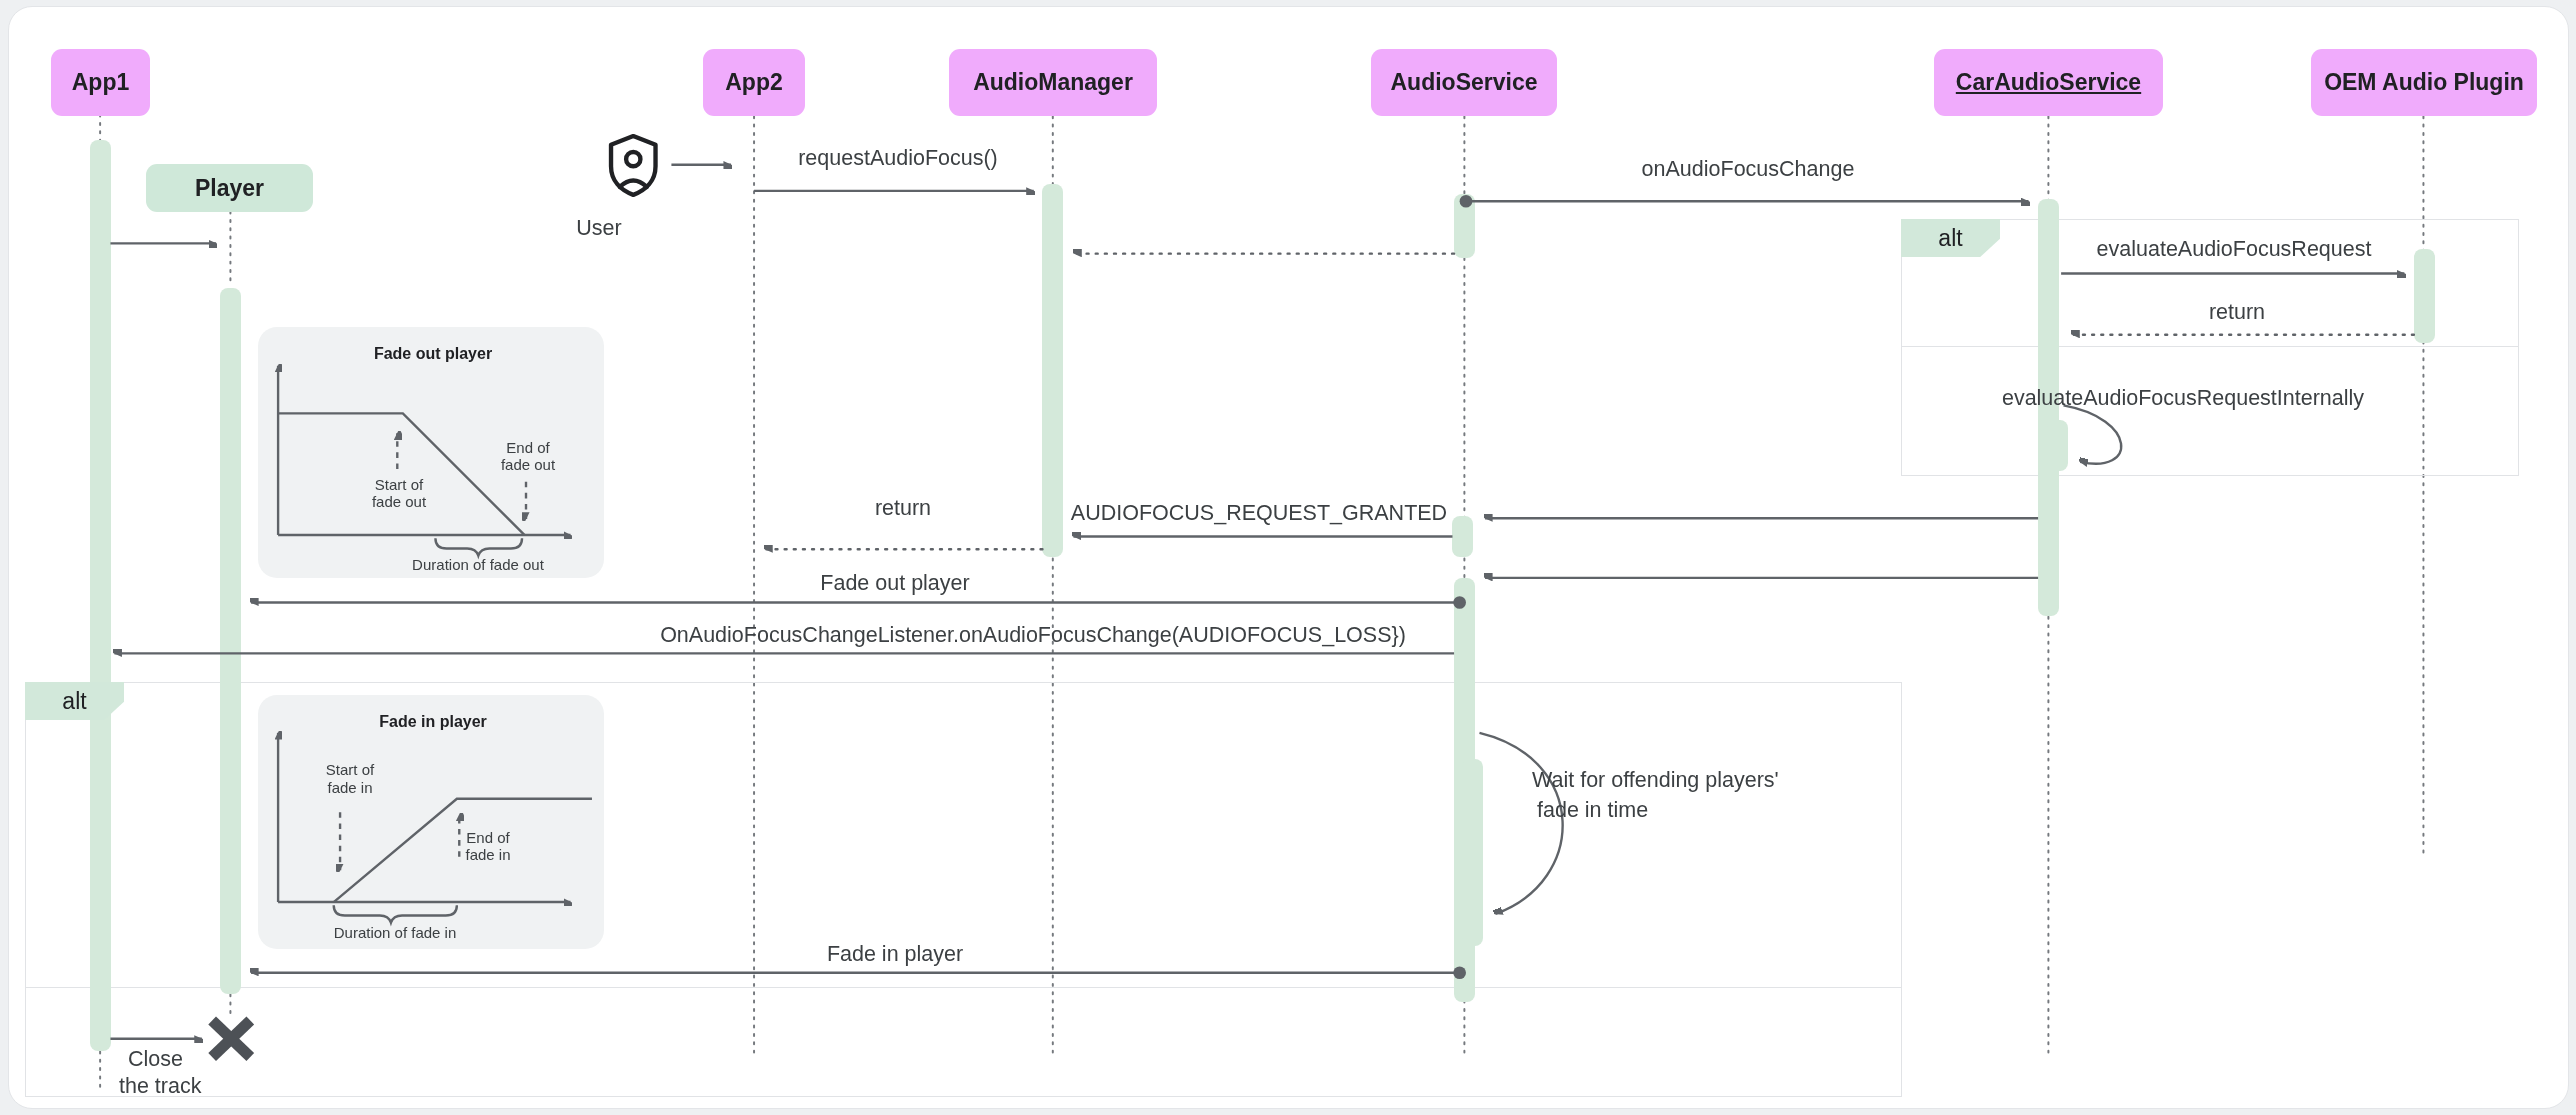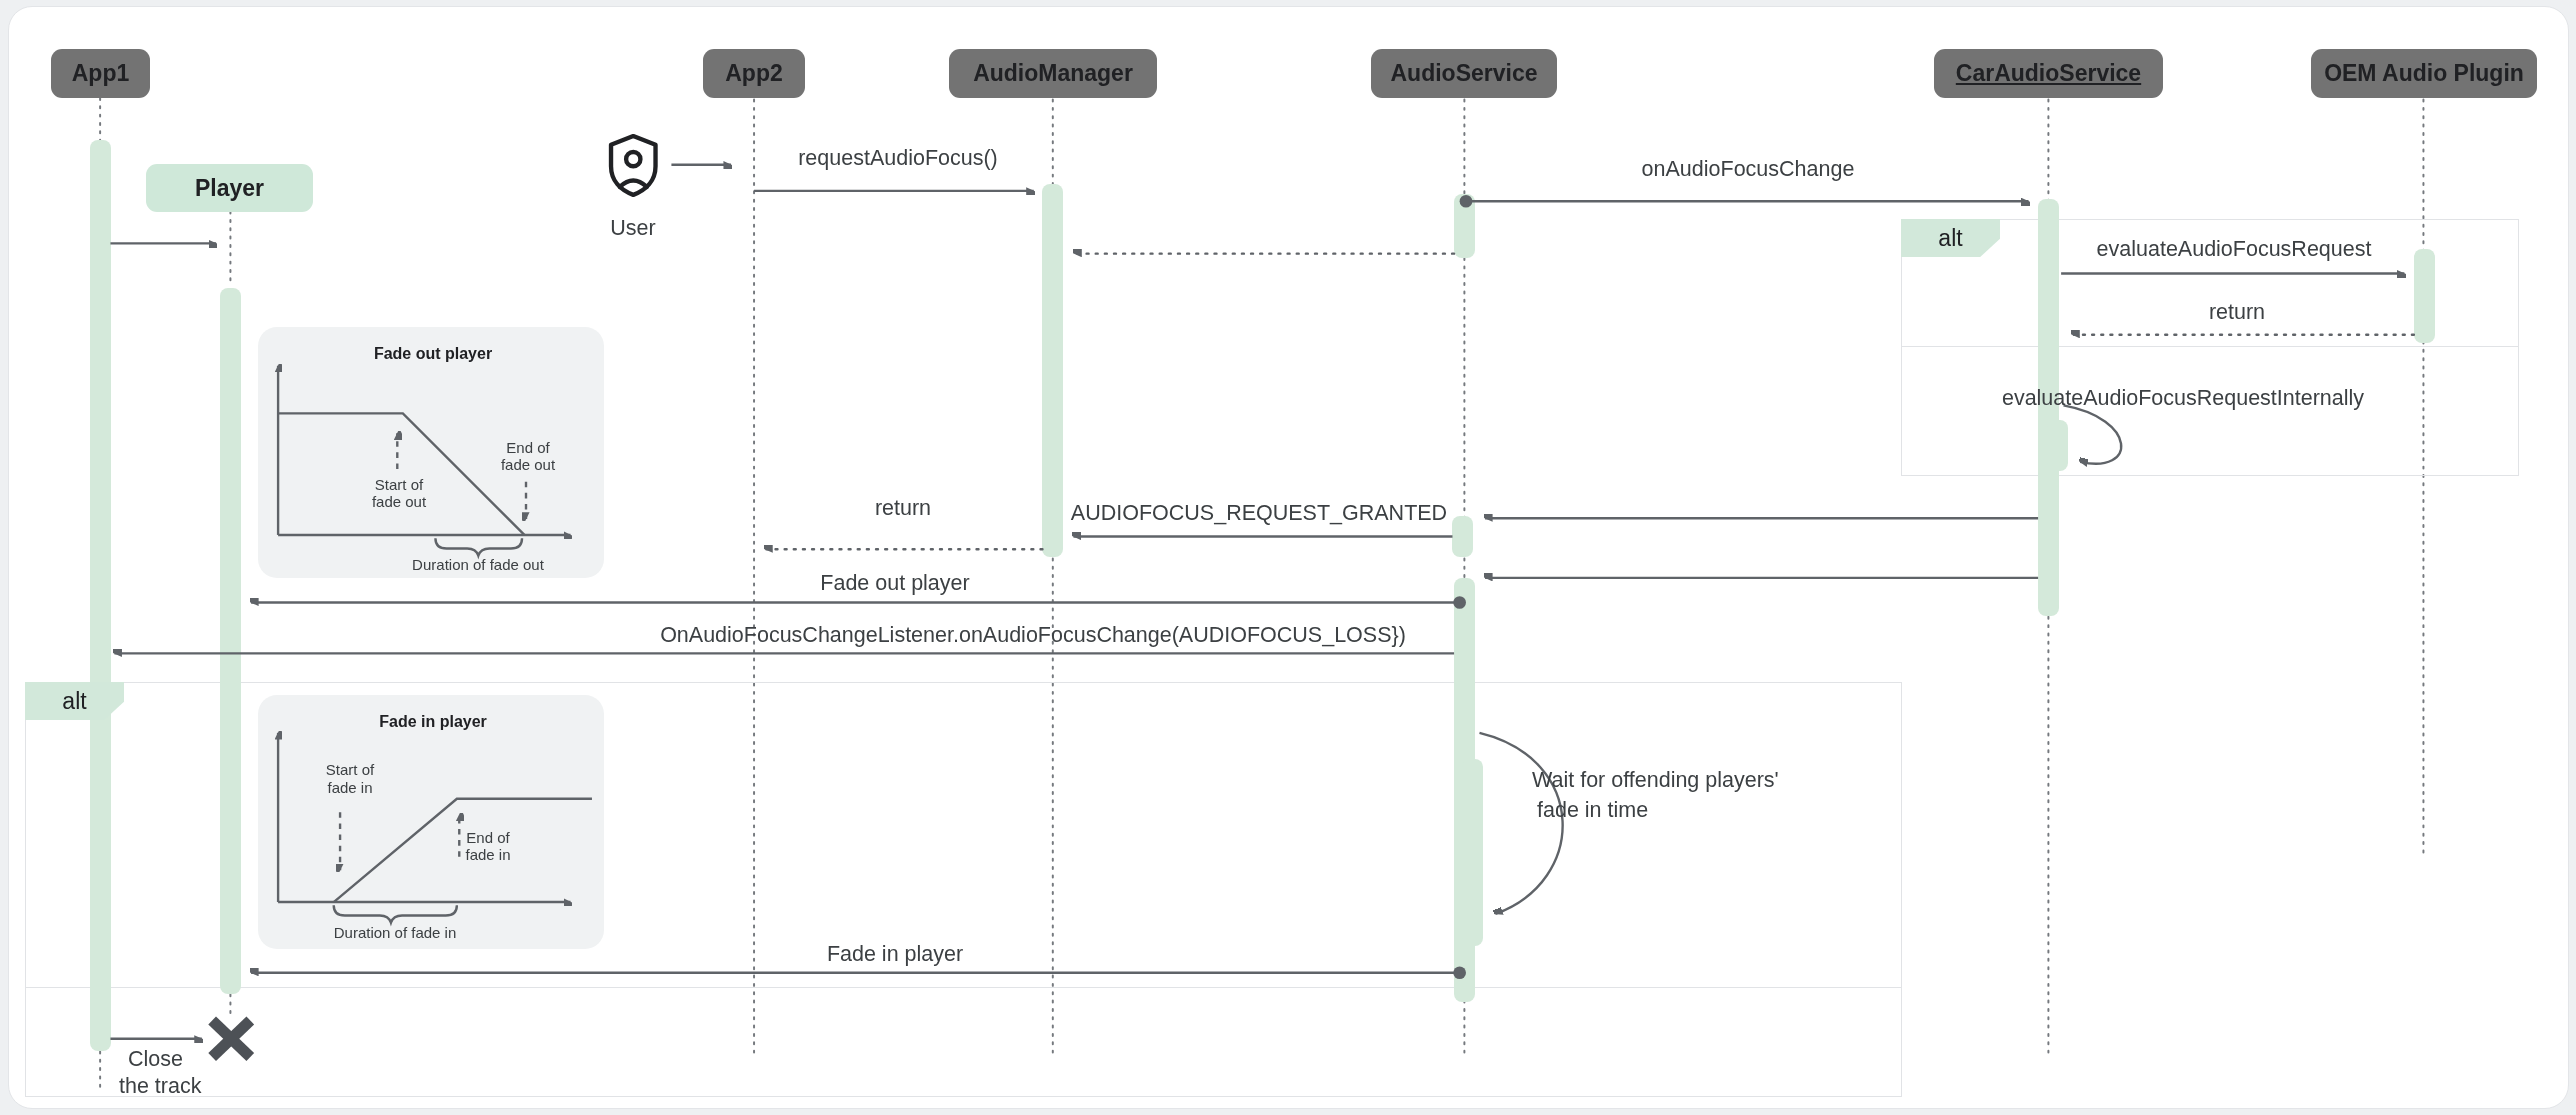--- a/index.html
+++ b/index.html
@@ -1,19 +1,19 @@
 <!DOCTYPE html>
 <html style="font-size:12.7px"><head>
 <meta charset="utf-8">
 <style>
   html,body{margin:0;padding:0;background:#eef0f2;}
   .stage{position:relative;width:2576px;height:1116px;background:#eef0f2;font-family:"Liberation Sans",sans-serif;overflow:hidden;}
   .card{position:absolute;left:8px;top:6.4px;width:2559px;height:1101px;background:#ffffff;border:1.6px solid #e3e5e8;border-radius:24px;}
   svg.layer{position:absolute;left:0;top:0;pointer-events:none;}
-  .participant{position:absolute;height:49px;background:#737373;border-radius:11px;display:flex;align-items:center;justify-content:center;font-weight:bold;font-size:23px;color:#202124;}
+  .participant{position:absolute;height:67px;background:#f0abfc;border-radius:11px;display:flex;align-items:center;justify-content:center;font-weight:bold;font-size:23px;color:#202124;}
   .objbox{position:absolute;background:#cfe8d9;border-radius:11px;display:flex;align-items:center;justify-content:center;font-weight:bold;font-size:23px;color:#202124;}
   .bar{position:absolute;width:20.7px;background:#d4e9da;border-radius:8px;}
   .frag{position:absolute;border:1.6px solid #e1e3e6;background:transparent;}
   .frag .divider{position:absolute;left:0;width:100%;height:0;border-top:1.6px solid #e1e3e6;}
   .fraglabel{position:absolute;width:99px;height:38px;background:#d2e8da;color:#202124;font-size:23px;display:flex;align-items:center;justify-content:center;clip-path:polygon(0 0,100% 0,100% 52%,80% 100%,0 100%);}
   .msg{position:absolute;font-size:21.5px;color:#3c4043;white-space:nowrap;}
   .ctr{transform:translateX(-50%);}
   .chartbox{position:absolute;width:346px;background:#f0f2f3;border-radius:19px;}
   .ctitle{position:absolute;font-size:16px;font-weight:bold;color:#202124;white-space:nowrap;transform:translateX(-50%);}
   .clabel{position:absolute;font-size:15px;color:#3c4043;white-space:nowrap;transform:translateX(-50%);}
@@ -167,21 +167,21 @@
   <div class="msg ctr" style="left:2183px;top:386px;">evaluateAudioFocusRequestInternally</div>
   <div class="msg ctr" style="left:1259px;top:501px;">AUDIOFOCUS_REQUEST_GRANTED</div>
   <div class="msg ctr" style="left:903px;top:496px;">return</div>
   <div class="msg ctr" style="left:895px;top:571px;">Fade out player</div>
   <div class="msg ctr" style="left:1033px;top:623px;">OnAudioFocusChangeListener.onAudioFocusChange(AUDIOFOCUS_LOSS})</div>
   <div class="msg ctr" style="left:895px;top:942px;">Fade in player</div>
 
   <div class="msg" style="left:1532px;top:768px;">Wait for offending players'</div>
   <div class="msg" style="left:1537px;top:798px;">fade in time</div>
 
-  <div class="msg ctr" style="left:633px;top:216px;">User</div>
+  <div class="msg ctr" style="left:599px;top:216px;">User</div>
 
   <div class="msg" style="left:128px;top:1047px;">Close</div>
   <div class="msg" style="left:119px;top:1074px;">the track</div>
 
   <div class="ctitle" style="left:433px;top:345px;">Fade out player</div>
   <div class="clabel" style="left:399px;top:476px;">Start of</div>
   <div class="clabel" style="left:399px;top:493px;">fade out</div>
   <div class="clabel" style="left:528px;top:439px;">End of</div>
   <div class="clabel" style="left:528px;top:456px;">fade out</div>
   <div class="clabel" style="left:478px;top:556px;">Duration of fade out</div>

